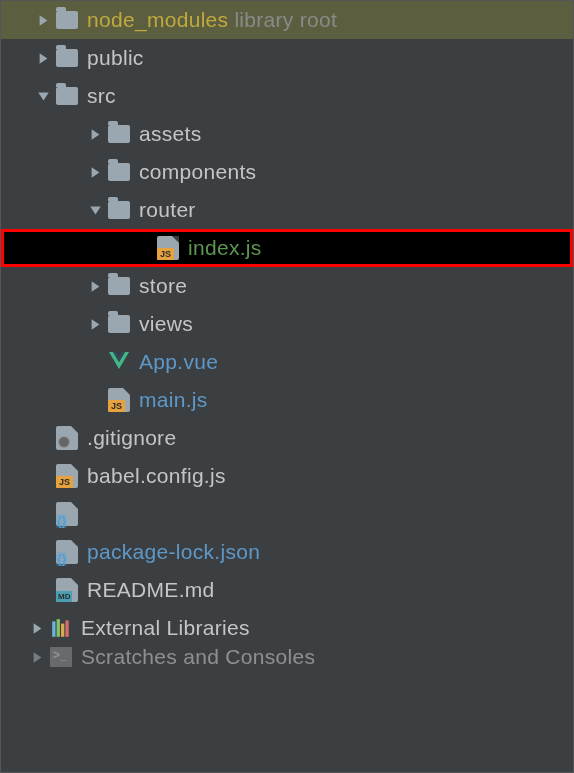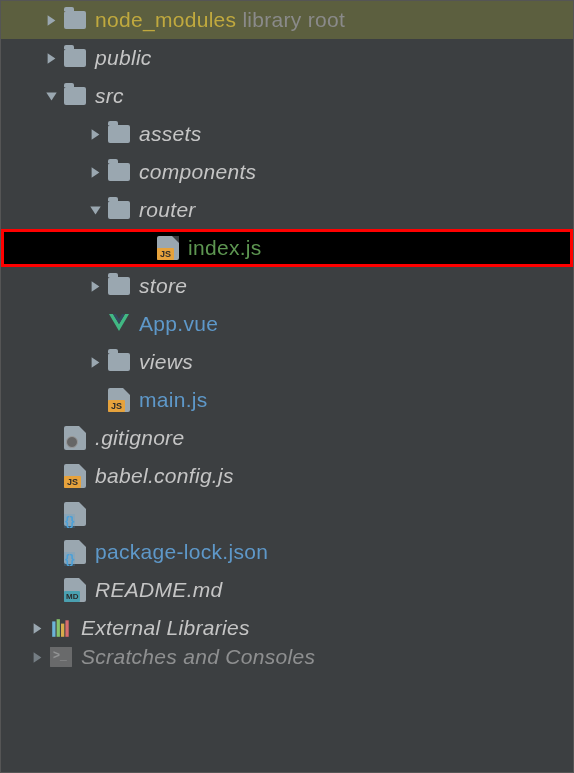--- a/index.html
+++ b/index.html
@@ -39,39 +39,39 @@
       flex-shrink: 0;
     }
     .chevron svg {
       width: 13px;
       height: 13px;
     }
     .spacer {
       width: 20px;
       flex-shrink: 0;
     }
-    .indent-1 { padding-left: 40px; }
+    .indent-1 { padding-left: 32px; }
     .indent-2 { padding-left: 84px; text-align: right; }
     .indent-3 { padding-left: 130px; }
     .indent-root { padding-left: 26px; }
     .icon-wrap {
       width: 28px;
       display: flex;
       justify-content: center;
       align-items: center;
       flex-shrink: 0;
       margin-right: 6px;
     }
     .label {
       font-size: 21px;
       letter-spacing: 0.3px;
     }
     .label-yellow { color: #c0a93e; }
     .label-gray { color: #8a8a8a; margin-left: 6px; }
-    .label-default { color: #c5c5c5; font-style: italic; }
+    .label-default { color: #c5c5c5; }
     .label-blue { color: #5e98c9; }
     .label-green { color: #5d9651; }
     
     
     .folder-icon {
       width: 22px;
       height: 18px;
       background-color: #9aa7b0;
       border-radius: 2px;
       position: relative;
@@ -327,40 +327,40 @@
           <path d="M2 1 L8 5 L2 9 Z" fill="#9aa7b0"></path>
         </svg>
     </span>
     <span class="icon-wrap">
         <div class="folder-icon"></div>
       </span>
     <span class="label label-default">store</span>
   </div>
 
   <div class="tree-row indent-2">
+    <span class="chevron">
+      <svg viewBox="0 0 10 10">
+          <path d="M2 1 L8 5 L2 9 Z" fill="#9aa7b0"></path>
+        </svg>
+    </span>
+    <span class="icon-wrap">
+        <div class="folder-icon"></div>
+      </span>
+    <span class="label label-default">views</span>
+  </div>
+
+  <div class="tree-row indent-2">
     <span class="spacer"></span>
     <span class="icon-wrap vue-icon">
       <svg viewBox="0 0 24 20">
           <path d="M2 0 L12 17 L22 0 L18 0 L12 10 L6 0 Z" fill="#41b883"></path>
           <path d="M6 0 L12 10 L18 0 L15 0 L12 5 L9 0 Z" fill="#35495e"></path>
         </svg>
     </span>
     <span class="label label-blue">App.vue</span>
-  </div>
-
-  <div class="tree-row indent-2">
-    <span class="chevron">
-      <svg viewBox="0 0 10 10">
-          <path d="M2 1 L8 5 L2 9 Z" fill="#9aa7b0"></path>
-        </svg>
-    </span>
-    <span class="icon-wrap">
-        <div class="folder-icon"></div>
-      </span>
-    <span class="label label-default">views</span>
   </div>
 
   <div class="tree-row indent-2">
     <span class="spacer"></span>
     <span class="icon-wrap">
         <div class="js-icon"></div>
       </span>
     <span class="label label-blue">main.js</span>
   </div>
 

